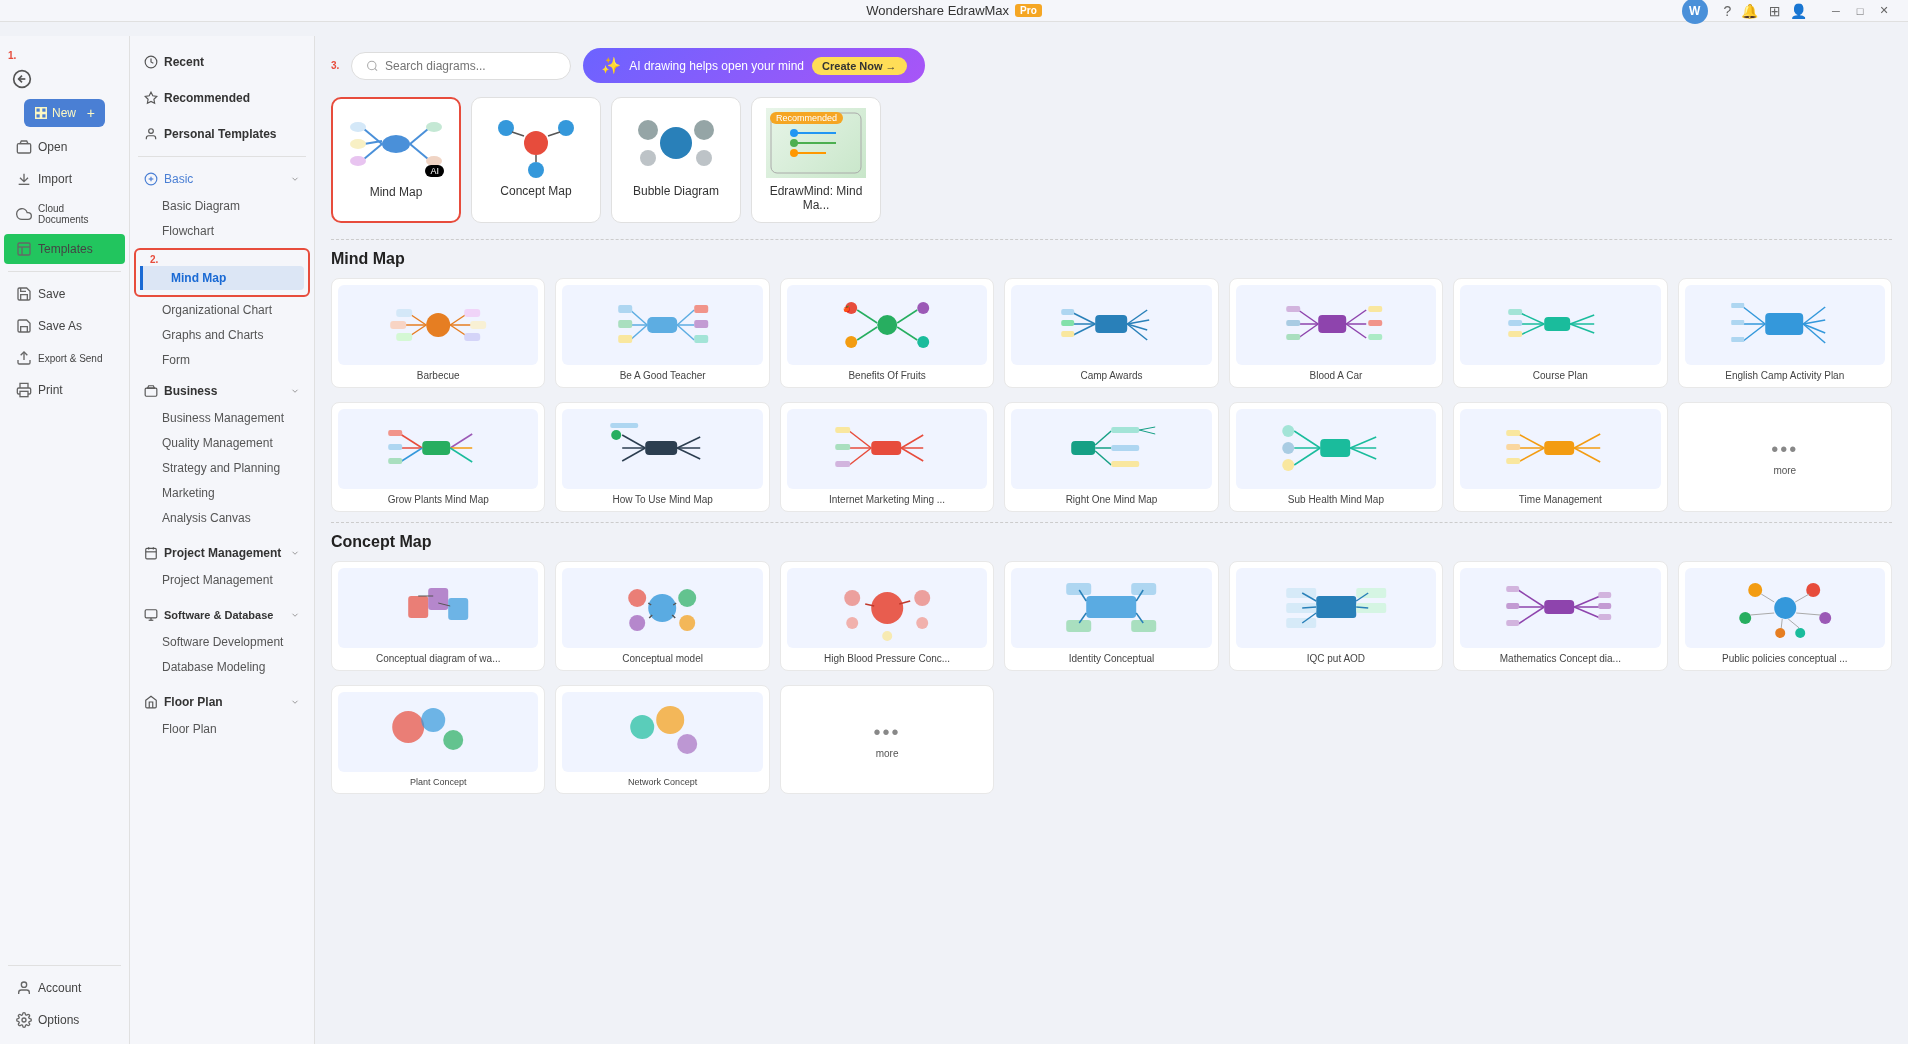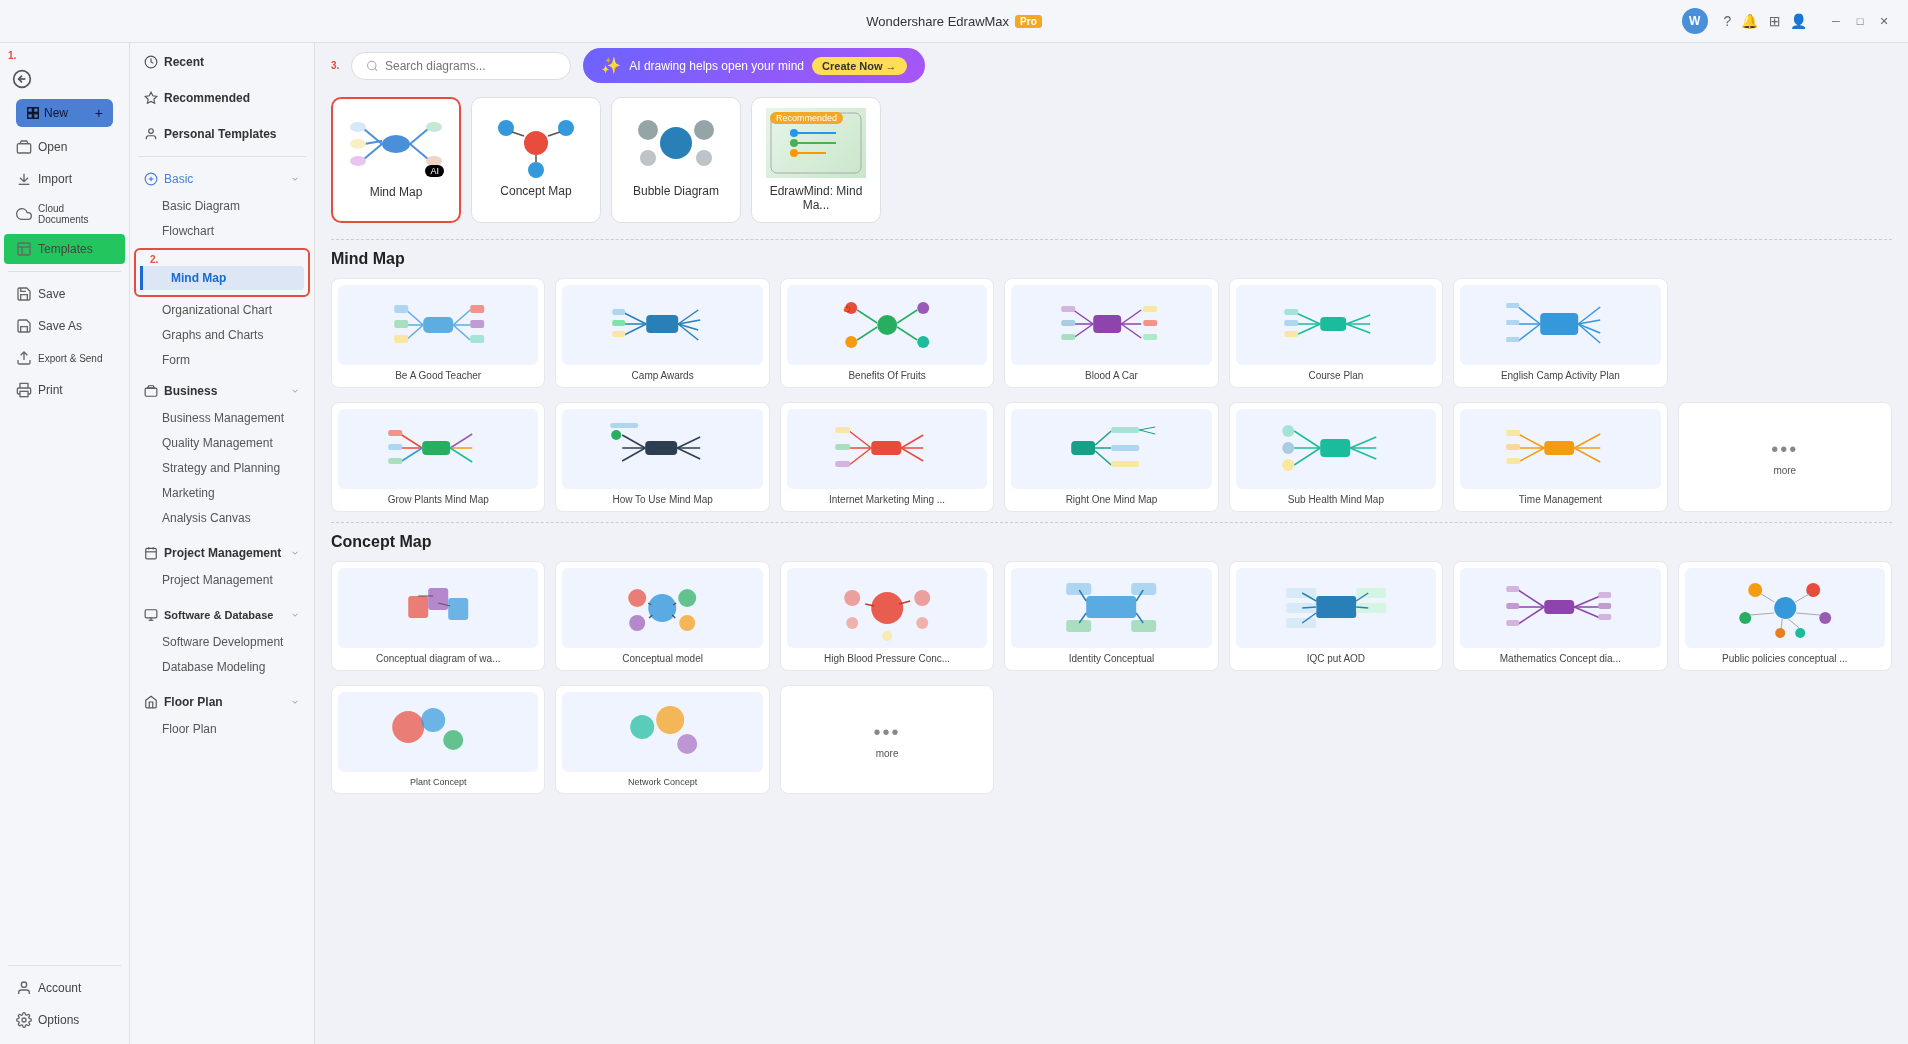--- a/index.html
+++ b/index.html
@@ -1,41 +1,41 @@
 <!DOCTYPE html>
 <html><head>
   <meta charset="utf-8">
   <style>
     * { box-sizing: border-box; margin: 0; padding: 0; }
     body { font-family: 'Segoe UI', Arial, sans-serif; background: #f0f2f7; display: flex; height: 100vh; overflow: hidden; font-size: 13px; }
 
     
     .titlebar {
-      position: fixed; top: 0; left: 0; right: 0; height: 43px;
+      position: fixed; top: 0; left: 0; right: 0; height: 22px;
       background: #f5f6fa; display: flex; align-items: center; justify-content: center;
       border-bottom: 1px solid #e0e0e0; z-index: 100;
     }
     .titlebar-title { font-size: 13px; color: #333; display: flex; align-items: center; gap: 6px; }
     .pro-badge { background: #f5a623; color: white; font-size: 10px; padding: 1px 5px; border-radius: 3px; font-weight: bold; }
     .titlebar-controls { position: absolute; right: 16px; display: flex; align-items: center; gap: 8px; }
     .title-avatar { width: 26px; height: 26px; background: #4a90d9; border-radius: 50%; display: flex; align-items: center; justify-content: center; color: white; font-size: 12px; font-weight: bold; }
     .win-btn { width: 16px; height: 16px; display: flex; align-items: center; justify-content: center; font-size: 11px; color: #666; cursor: pointer; }
 
     
     .app-container { display: flex; width: 100%; height: 100%; padding-top: 36px; }
 
     
     .sidebar { width: 130px; background: #f5f6fa; border-right: 1px solid #e0e0e0; display: flex; flex-direction: column; padding: 8px 0; overflow-y: auto; flex-shrink: 0; }
     .sidebar-back { display: flex; align-items: center; padding: 6px 12px; cursor: pointer; color: #555; }
     .sidebar-back svg { width: 20px; height: 20px; }
     .sidebar-item { display: flex; align-items: center; gap: 6px; padding: 7px 12px; cursor: pointer; color: #444; font-size: 12px; border-radius: 4px; margin: 1px 4px; }
     .sidebar-item.active { background: #22c55e; }
     .sidebar-item svg { width: 16px; height: 16px; color: #666; flex-shrink: 0; }
     .sidebar-divider { height: 1px; background: #e0e0e0; margin: 6px 8px; }
-    .sidebar-new { background: #4a7fd4; color: #0f172a; border-radius: 6px; padding: 6px 10px; margin: 4px 16px; display: flex; align-items: center; gap: 4px; cursor: pointer; font-size: 12px; }
+    .sidebar-new { background: #4a7fd4; color: #fef9c3; border-radius: 6px; padding: 6px 10px; margin: 4px 24px; display: flex; align-items: center; gap: 4px; cursor: pointer; font-size: 12px; }
     .sidebar-new svg { width: 14px; height: 14px; }
 
     
     .nav-panel { width: 185px; background: #f5f6fa; border-right: 1px solid #e0e0e0; overflow-y: auto; padding: 8px 0; flex-shrink: 0; }
     .nav-section { padding: 4px 0; }
     .nav-section-header { display: flex; align-items: center; gap: 6px; padding: 7px 14px; cursor: pointer; color: #333; font-weight: 600; font-size: 12px; }
     .nav-section-header svg { width: 14px; height: 14px; color: #555; }
     .nav-section-header .chevron { margin-left: auto; width: 10px; height: 10px; color: #888; }
     .nav-child { padding: 5px 14px 5px 28px; cursor: pointer; color: #555; font-size: 12px; border-radius: 4px; margin: 1px 4px; }
     .nav-child.active { background: #dce6f5; color: #1a6ad4; font-weight: 600; border-left: 3px solid #1a6ad4; border-radius: 0 4px 4px 0; }
@@ -406,20 +406,40 @@
         </div>
         <div class="type-card-label">EdrawMind: Mind Ma...</div>
       </div>
     </div>
 
     <hr class="section-divider">
 
     <div class="section-header">Mind Map</div>
     <div class="template-grid">
 
+      <div class="template-card">
+        <div class="template-card-img">
+          <svg viewBox="0 0 120 80" style="width:100%;height:100%;">
+            <circle cx="60" cy="40" r="12" fill="#e67e22"></circle>
+            <line x1="48" y1="40" x2="30" y2="28" stroke="#e67e22" stroke-width="1.5"></line>
+            <line x1="48" y1="40" x2="25" y2="40" stroke="#e67e22" stroke-width="1.5"></line>
+            <line x1="48" y1="40" x2="30" y2="52" stroke="#e67e22" stroke-width="1.5"></line>
+            <line x1="72" y1="40" x2="90" y2="28" stroke="#e67e22" stroke-width="1.5"></line>
+            <line x1="72" y1="40" x2="95" y2="40" stroke="#e67e22" stroke-width="1.5"></line>
+            <line x1="72" y1="40" x2="90" y2="52" stroke="#e67e22" stroke-width="1.5"></line>
+            <rect x="18" y="24" width="16" height="8" rx="3" fill="#d4e8f8"></rect>
+            <rect x="12" y="36" width="16" height="8" rx="3" fill="#f8d4c4"></rect>
+            <rect x="18" y="48" width="16" height="8" rx="3" fill="#d4f8d4"></rect>
+            <rect x="86" y="24" width="16" height="8" rx="3" fill="#f0d4f8"></rect>
+            <rect x="92" y="36" width="16" height="8" rx="3" fill="#f8f0d4"></rect>
+            <rect x="86" y="48" width="16" height="8" rx="3" fill="#d4d4f8"></rect>
+          </svg>
+        </div>
+        <div class="template-card-label">Barbecue</div>
+      </div>
 
       <div class="template-card">
         <div class="template-card-img">
           <svg viewBox="0 0 120 80" style="width:100%;height:100%;">
             <rect x="45" y="32" width="30" height="16" rx="5" fill="#5dade2"></rect>
             <line x1="45" y1="40" x2="28" y2="25" stroke="#5dade2" stroke-width="1.5"></line>
             <line x1="45" y1="40" x2="28" y2="40" stroke="#5dade2" stroke-width="1.5"></line>
             <line x1="45" y1="40" x2="28" y2="55" stroke="#5dade2" stroke-width="1.5"></line>
             <line x1="75" y1="40" x2="92" y2="25" stroke="#5dade2" stroke-width="1.5"></line>
             <line x1="75" y1="40" x2="92" y2="40" stroke="#5dade2" stroke-width="1.5"></line>
@@ -431,52 +451,52 @@
             <rect x="92" y="35" width="14" height="8" rx="2" fill="#c39bd3"></rect>
             <rect x="92" y="50" width="14" height="8" rx="2" fill="#a3e4d7"></rect>
           </svg>
         </div>
         <div class="template-card-label">Be A Good Teacher</div>
       </div>
 
       <div class="template-card">
         <div class="template-card-img">
           <svg viewBox="0 0 120 80" style="width:100%;height:100%;">
+            <circle cx="60" cy="40" r="10" fill="#27ae60"></circle>
+            <line x1="50" y1="38" x2="30" y2="25" stroke="#27ae60" stroke-width="1.5"></line>
+            <line x1="50" y1="42" x2="30" y2="55" stroke="#27ae60" stroke-width="1.5"></line>
+            <line x1="70" y1="38" x2="90" y2="25" stroke="#27ae60" stroke-width="1.5"></line>
+            <line x1="70" y1="42" x2="90" y2="55" stroke="#27ae60" stroke-width="1.5"></line>
+            <circle cx="24" cy="23" r="6" fill="#e74c3c"></circle>
+            <circle cx="24" cy="57" r="6" fill="#f39c12"></circle>
+            <circle cx="96" cy="23" r="6" fill="#9b59b6"></circle>
+            <circle cx="96" cy="57" r="6" fill="#1abc9c"></circle>
+            <text x="20" y="26" font-size="6" fill="white" text-anchor="middle">🍎</text>
+          </svg>
+        </div>
+        <div class="template-card-label">Benefits Of Fruits</div>
+      </div>
+
+      <div class="template-card">
+        <div class="template-card-img">
+          <svg viewBox="0 0 120 80" style="width:100%;height:100%;">
             <rect x="44" y="30" width="32" height="18" rx="4" fill="#2980b9"></rect>
             <line x1="44" y1="39" x2="22" y2="28" stroke="#2980b9" stroke-width="1.5"></line>
             <line x1="44" y1="39" x2="22" y2="39" stroke="#2980b9" stroke-width="1.5"></line>
             <line x1="44" y1="39" x2="22" y2="50" stroke="#2980b9" stroke-width="1.5"></line>
             <line x1="76" y1="39" x2="96" y2="25" stroke="#2980b9" stroke-width="1.5"></line>
             <line x1="76" y1="39" x2="98" y2="35" stroke="#2980b9" stroke-width="1.5"></line>
             <line x1="76" y1="39" x2="96" y2="45" stroke="#2980b9" stroke-width="1.5"></line>
             <line x1="76" y1="39" x2="96" y2="55" stroke="#2980b9" stroke-width="1.5"></line>
             <rect x="10" y="24" width="13" height="6" rx="2" fill="#aed6f1"></rect>
             <rect x="10" y="35" width="13" height="6" rx="2" fill="#82e0aa"></rect>
             <rect x="10" y="46" width="13" height="6" rx="2" fill="#f9e79f"></rect>
           </svg>
         </div>
         <div class="template-card-label">Camp Awards</div>
-      </div>
-
-      <div class="template-card">
-        <div class="template-card-img">
-          <svg viewBox="0 0 120 80" style="width:100%;height:100%;">
-            <circle cx="60" cy="40" r="10" fill="#27ae60"></circle>
-            <line x1="50" y1="38" x2="30" y2="25" stroke="#27ae60" stroke-width="1.5"></line>
-            <line x1="50" y1="42" x2="30" y2="55" stroke="#27ae60" stroke-width="1.5"></line>
-            <line x1="70" y1="38" x2="90" y2="25" stroke="#27ae60" stroke-width="1.5"></line>
-            <line x1="70" y1="42" x2="90" y2="55" stroke="#27ae60" stroke-width="1.5"></line>
-            <circle cx="24" cy="23" r="6" fill="#e74c3c"></circle>
-            <circle cx="24" cy="57" r="6" fill="#f39c12"></circle>
-            <circle cx="96" cy="23" r="6" fill="#9b59b6"></circle>
-            <circle cx="96" cy="57" r="6" fill="#1abc9c"></circle>
-            <text x="20" y="26" font-size="6" fill="white" text-anchor="middle">🍎</text>
-          </svg>
-        </div>
-        <div class="template-card-label">Benefits Of Fruits</div>
       </div>
 
       <div class="template-card">
         <div class="template-card-img">
           <svg viewBox="0 0 120 80" style="width:100%;height:100%;">
             <rect x="42" y="30" width="28" height="18" rx="4" fill="#8e44ad"></rect>
             <line x1="42" y1="39" x2="22" y2="25" stroke="#8e44ad" stroke-width="1.5"></line>
             <line x1="42" y1="39" x2="22" y2="39" stroke="#8e44ad" stroke-width="1.5"></line>
             <line x1="42" y1="39" x2="22" y2="53" stroke="#8e44ad" stroke-width="1.5"></line>
             <line x1="70" y1="39" x2="90" y2="25" stroke="#8e44ad" stroke-width="1.5"></line>

